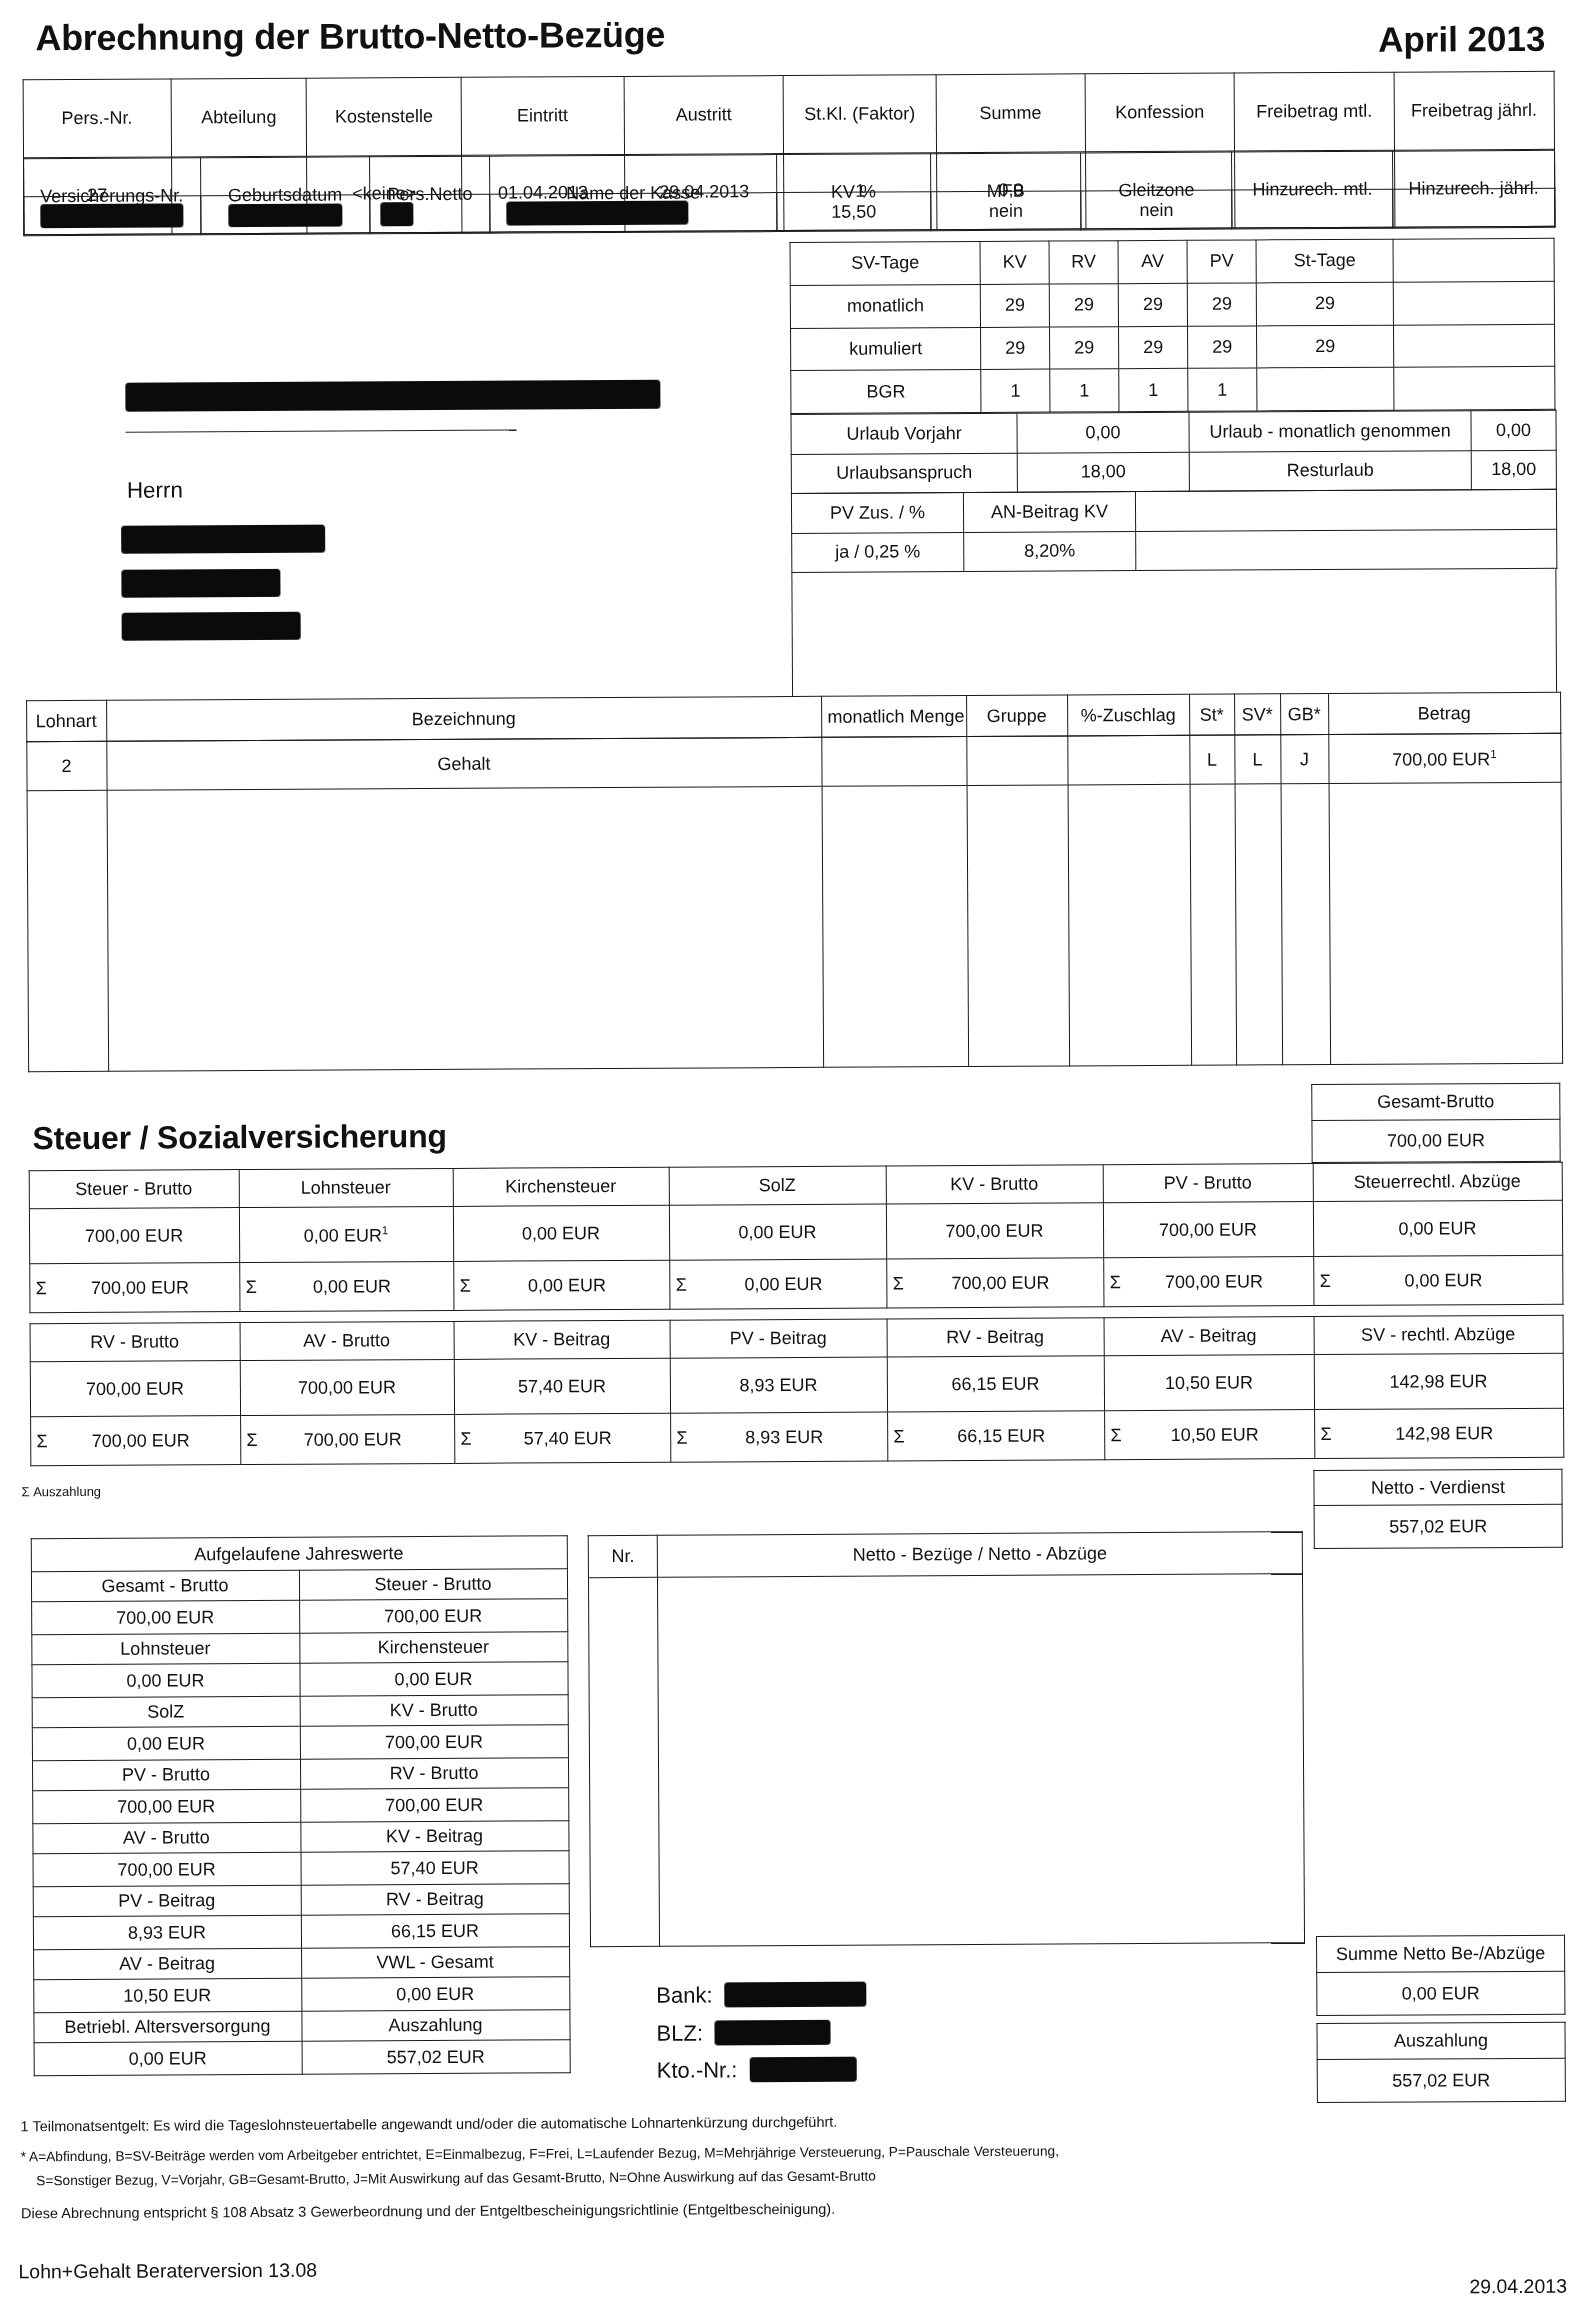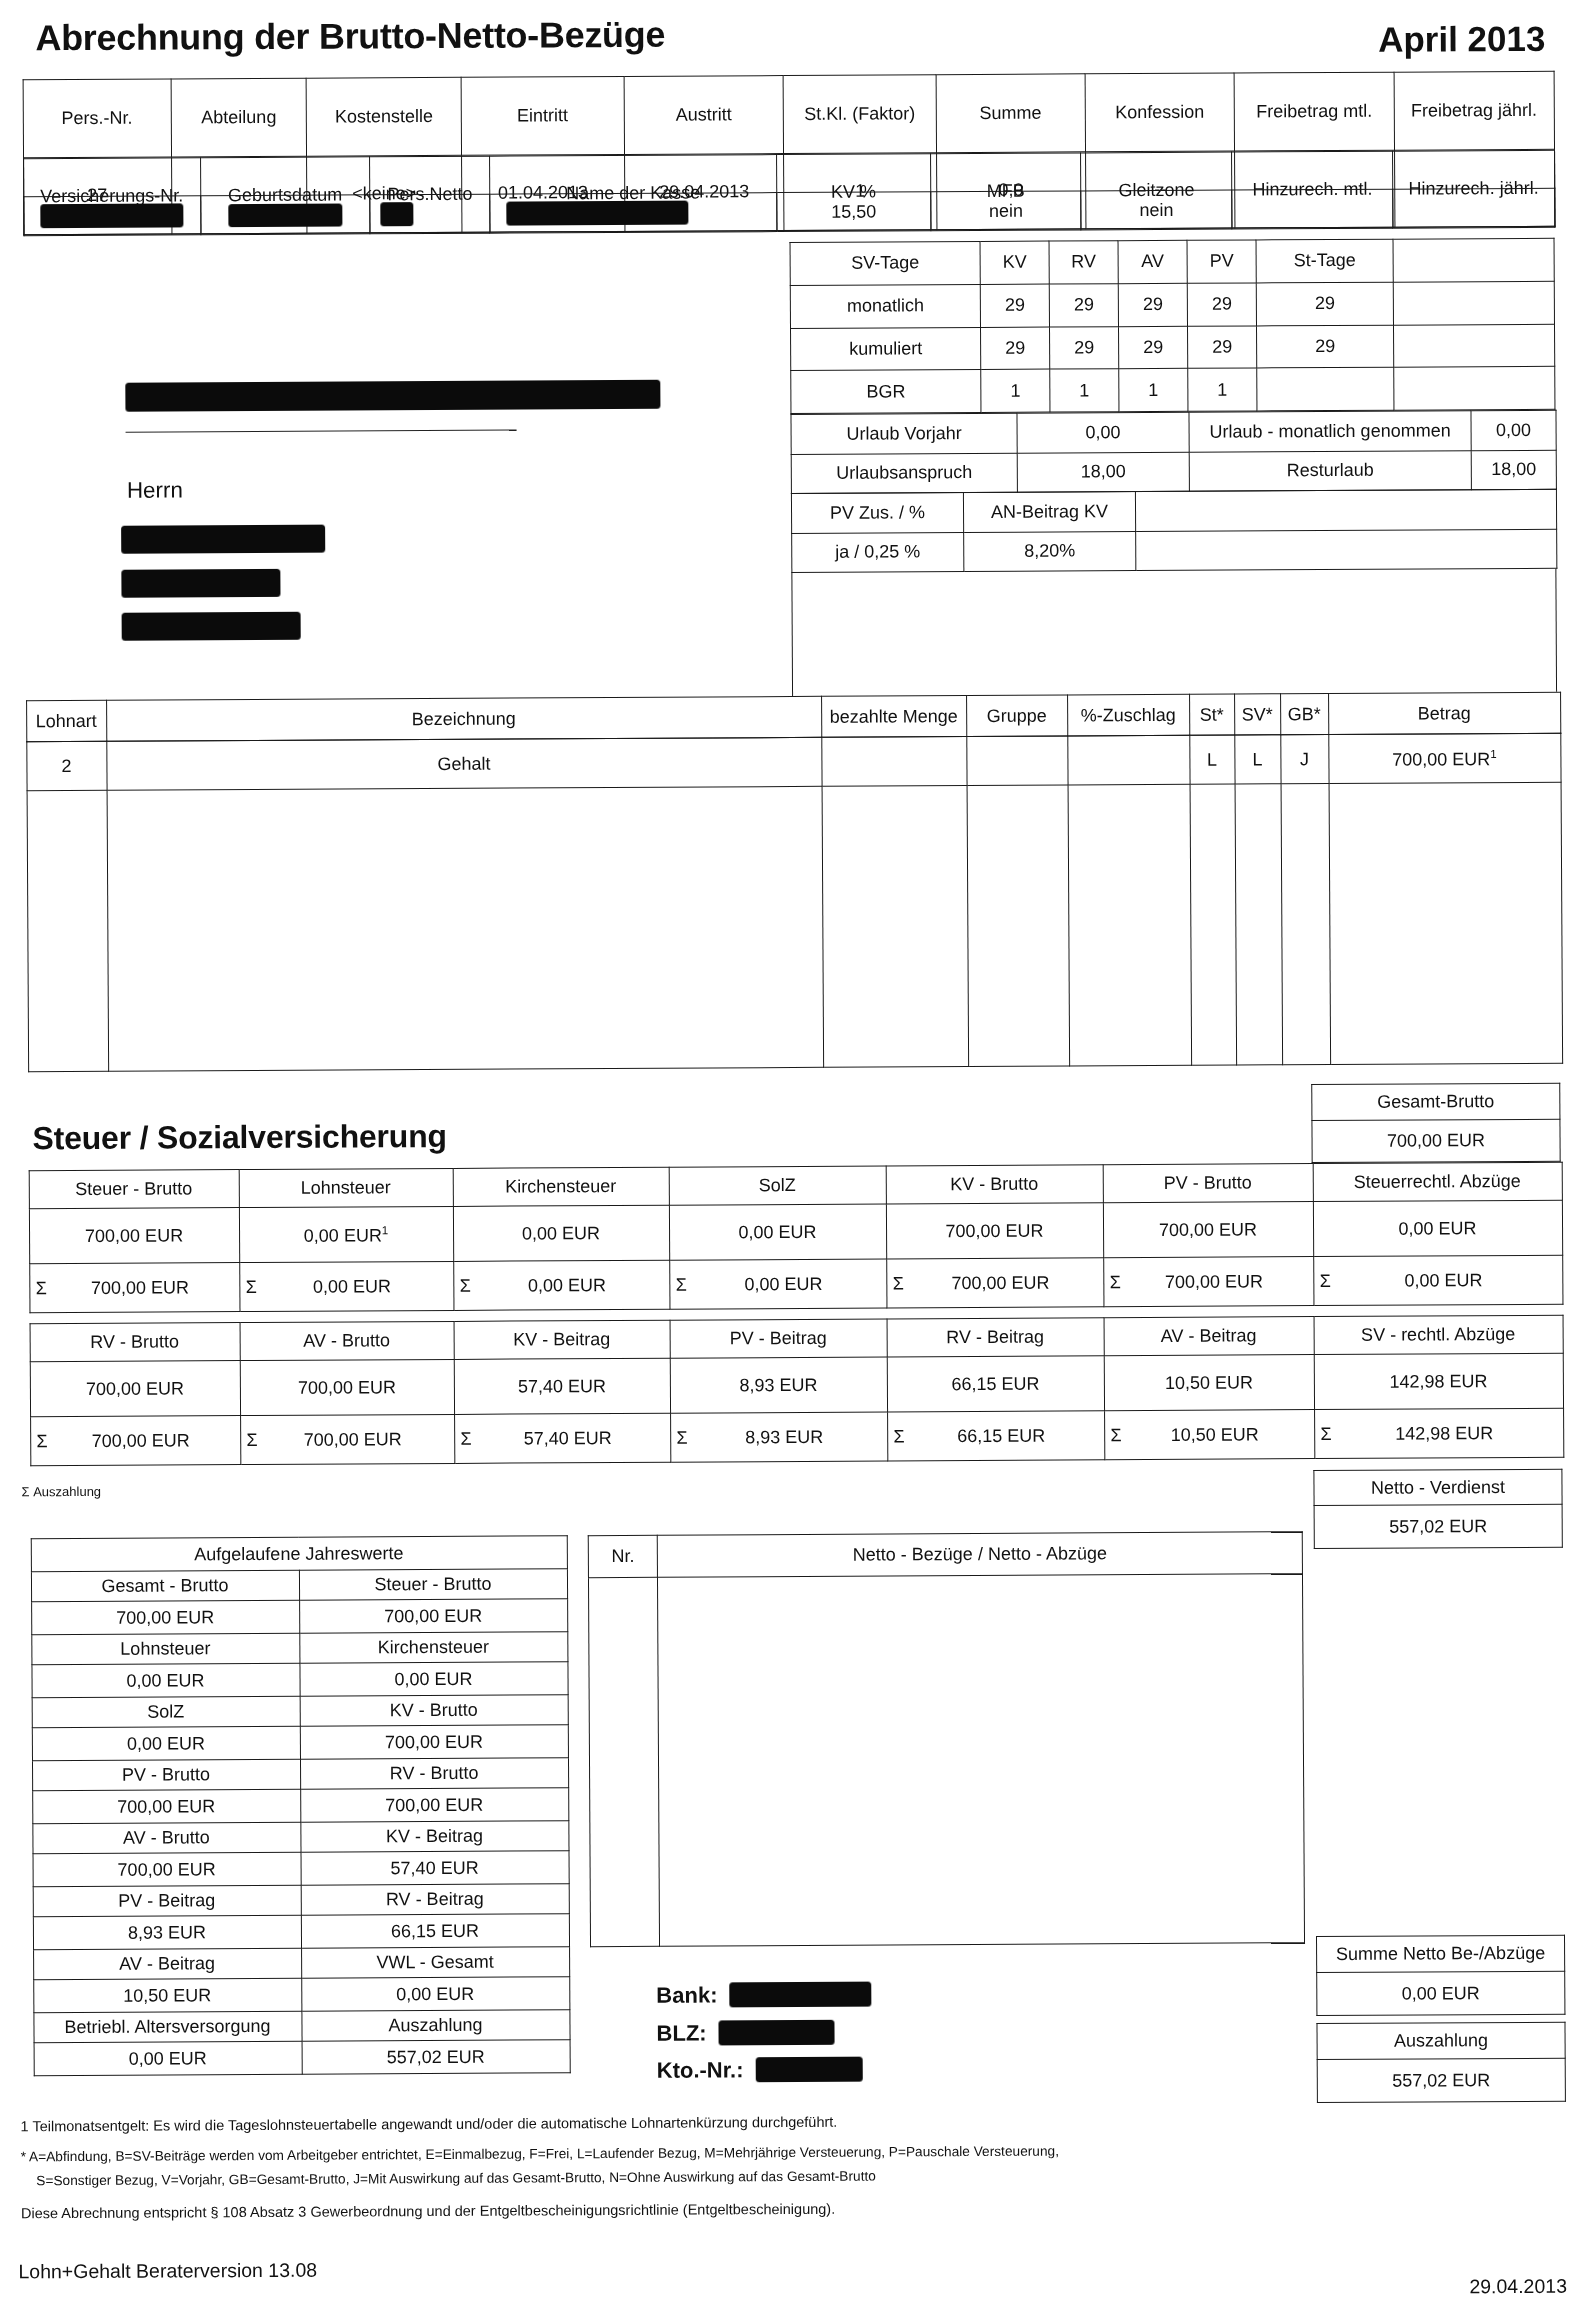--- a/index.html
+++ b/index.html
@@ -84,21 +84,21 @@
     width:100%;
   }
   .addr-her{font-size:22.4px;}
 
   
   .ptxt{font-size:14.5px;line-height:1.5;white-space:nowrap;}
   .foot-left{font-size:19.5px;white-space:nowrap;}
   .foot-right{font-size:19.5px;white-space:nowrap;}
   .sigma{font-size:18px;}
   .bankline{font-size:22px;white-space:nowrap;}
-  .bankline .lbl{display:inline-block;font-weight:bold;}
+  .bankline .lbl{display:inline-block;}
   .gsum{font-size:13px;white-space:nowrap;}
 </style>
 </head>
 <body>
 
 <div id="page">
 <div id="sheet">
 
   <div class="abs title-main" style="left:41px;top:13px;">Abrechnung der Brutto-Netto-Bezüge</div>
   <div class="abs title-month" style="right:38px;top:23px;">April 2013</div>
@@ -340,21 +340,21 @@
             <col style="width:122px">
             <col style="width:45px">
         <col style="width:46px">
             <col style="width:48px">
             <col style="width:232px">
       </colgroup>
       <tbody>
             <tr>
         <td class="hdr">Lohnart</td>
         <td class="hdr">Bezeichnung</td>
-        <td class="hdr">bezahlte Menge</td>
+        <td class="hdr">monatlich Menge</td>
         <td class="hdr">Gruppe</td>
         <td class="hdr">%-Zuschlag</td>
         <td class="hdr">St*</td>
         <td class="hdr">SV*</td>
         <td class="hdr">GB*</td>
         <td class="hdr">Betrag</td>
       </tr>
     </tbody>
         </table>
   </div>

